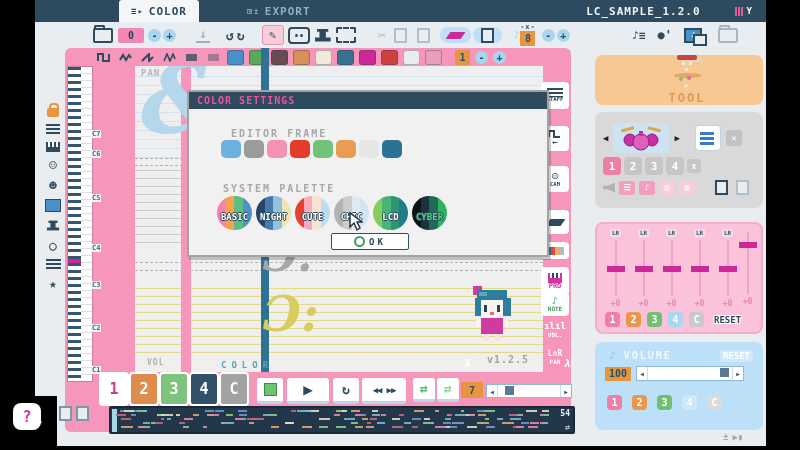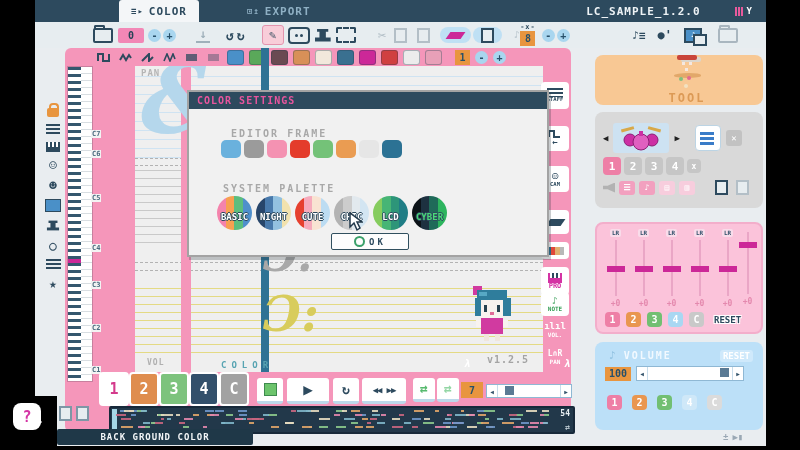--- a/index.html
+++ b/index.html
@@ -585,23 +585,20 @@
   </div>
 
   <div class="abs blackpatch"></div>
   <div class="abs bubble">
       <span>?</span>
     </div>
   <div class="abs fcopy">
     <span class="copy-ic"></span>
     <span class="copy-ic"></span>
   </div>
-  <div class="abs bgc-bar">
-      <span>BACK GROUND COLOR</span>
-    </div>
 
   <div class="abs panel p-tool">
     <span class="tool-book"></span>
     <span class="tool-pal"></span>
     <span class="tool-lbl">TOOL</span>
   </div>
 
   <div class="abs panel p-rhythm">
     <div class="rh-row1">
       <span class="arr">◀</span>

